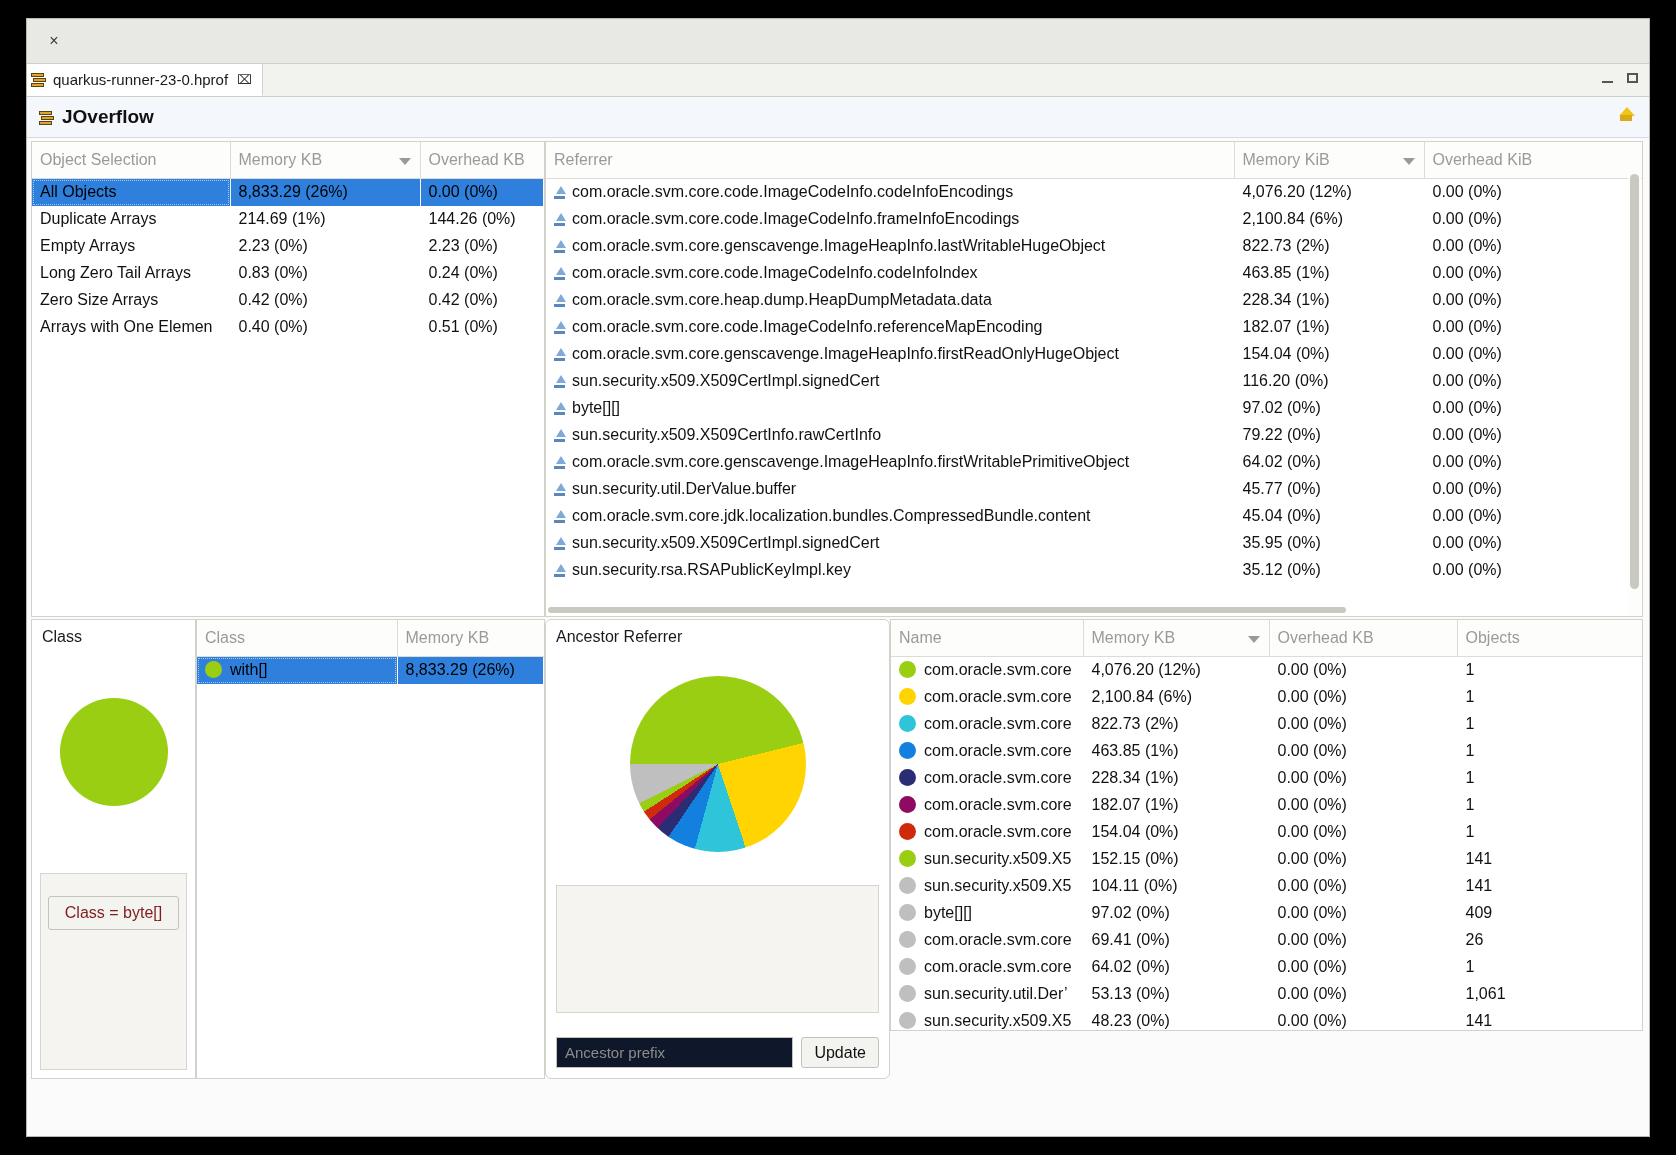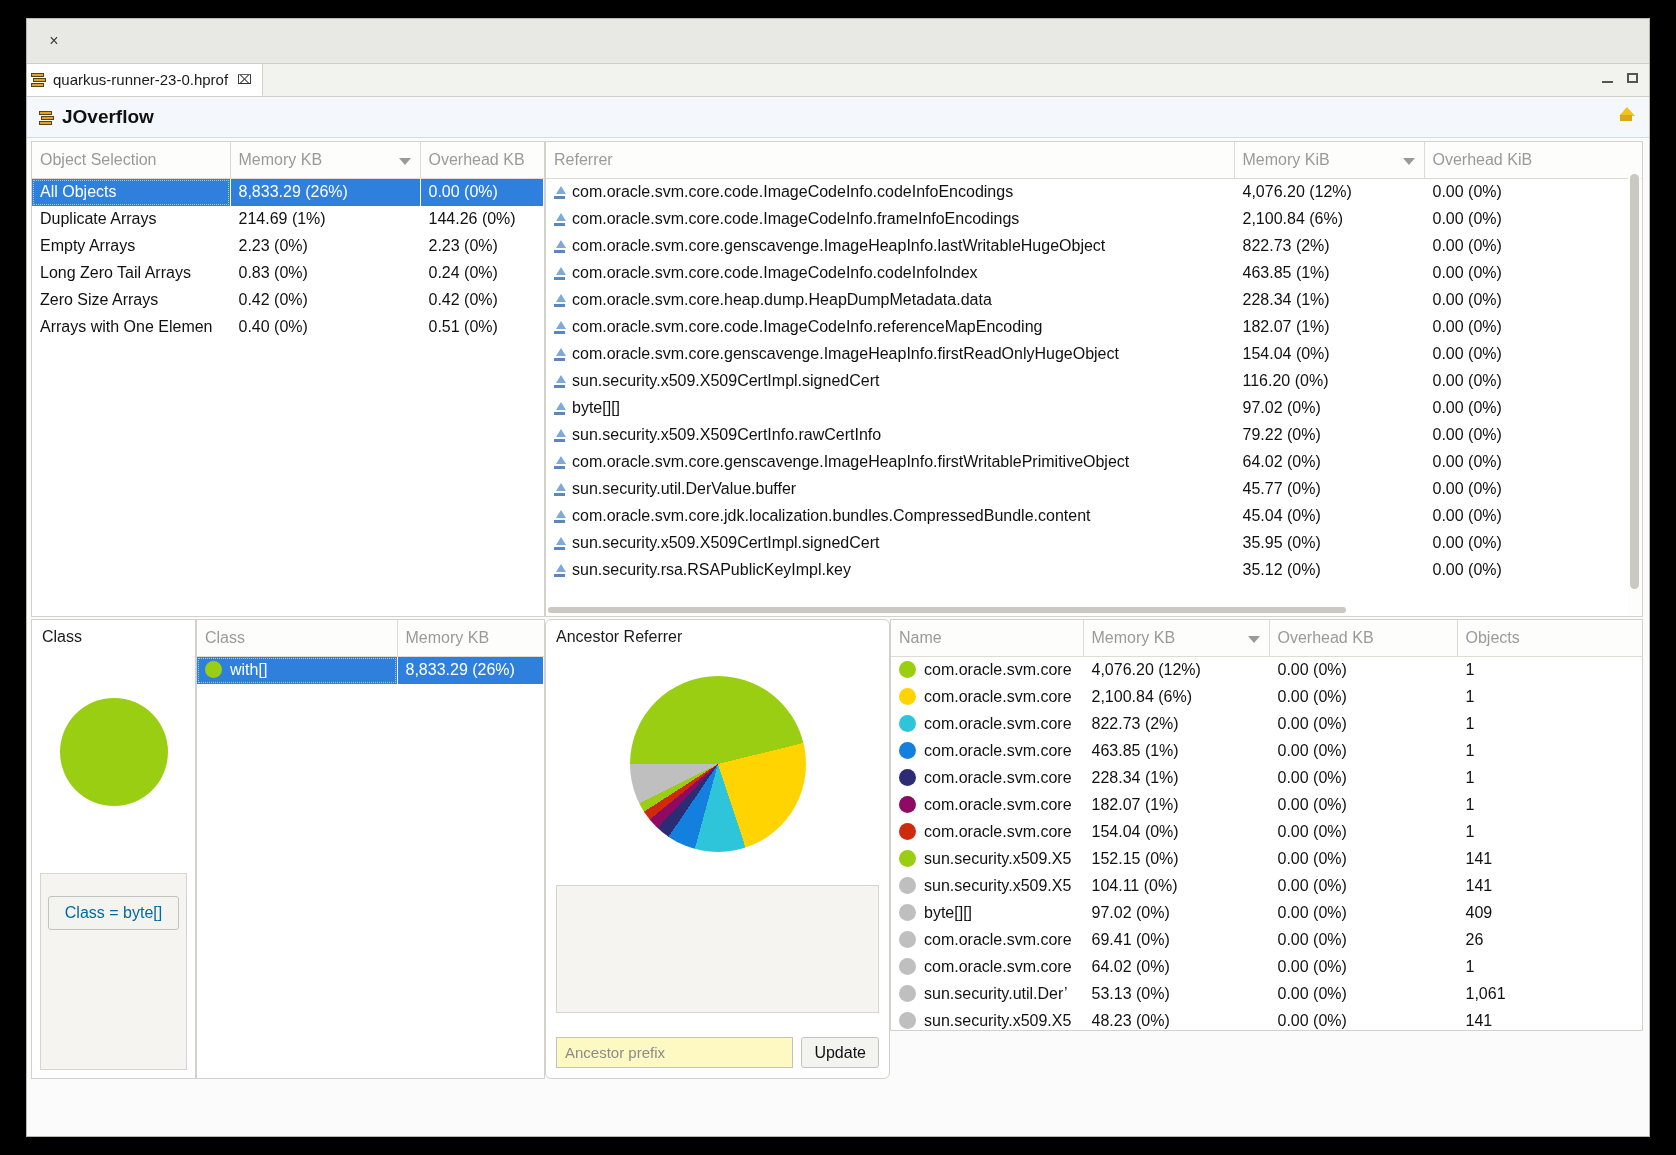--- a/index.html
+++ b/index.html
@@ -130,21 +130,21 @@
     border-top: 7px solid #9a9a9a;
   }
   .tbl td {
     font-size: 16px; color: #111;
     padding: 2px 8px;
     height: 27px;
     white-space: nowrap; overflow: hidden;
     border-right: 1px solid transparent;
     box-sizing: border-box;
   }
-  tr.sel td { background: #2f80dd; color: #ffffff; }
+  tr.sel td { background: #2f80dd; color: #000000; }
   tr.sel td.first { outline: 1px dotted #9ecbf5; outline-offset: -2px; }
 
   
   .refico {
     display:inline-block; width: 12px; height: 13px;
     position: relative; vertical-align: -2px; margin-right: 6px;
   }
   .refico::before {
     content:""; position:absolute; left:2px; top:0;
     width:0; height:0;
@@ -202,24 +202,24 @@
     vertical-align: -3px;
     margin-right: 8px;
   }
   .classbtn {
     display: block;
     margin: 0 auto;
     padding: 7px 16px;
     background: #f3f3ef;
     border: 1px solid #c3c3bb;
     border-radius: 3px;
-    font-size: 16px; color: #0369a1;
+    font-size: 16px; color: #7f1d1d;
   }
   .inputbox {
-    background: #fef9c3;
+    background: #0f172a;
     border: 1px solid #c3c3bb;
     height: 31px;
     font-size: 15px; color: #8c8c8c;
     padding: 0 8px;
     box-sizing: border-box;
     line-height: 29px;
     overflow: hidden;
   }
   .btn {
     background: #f3f3ef;

